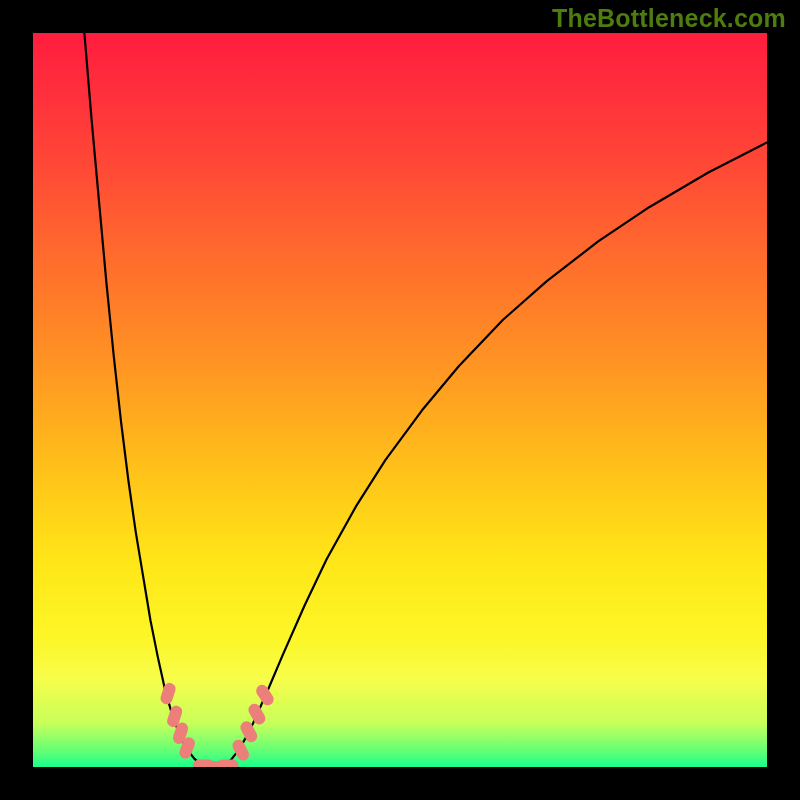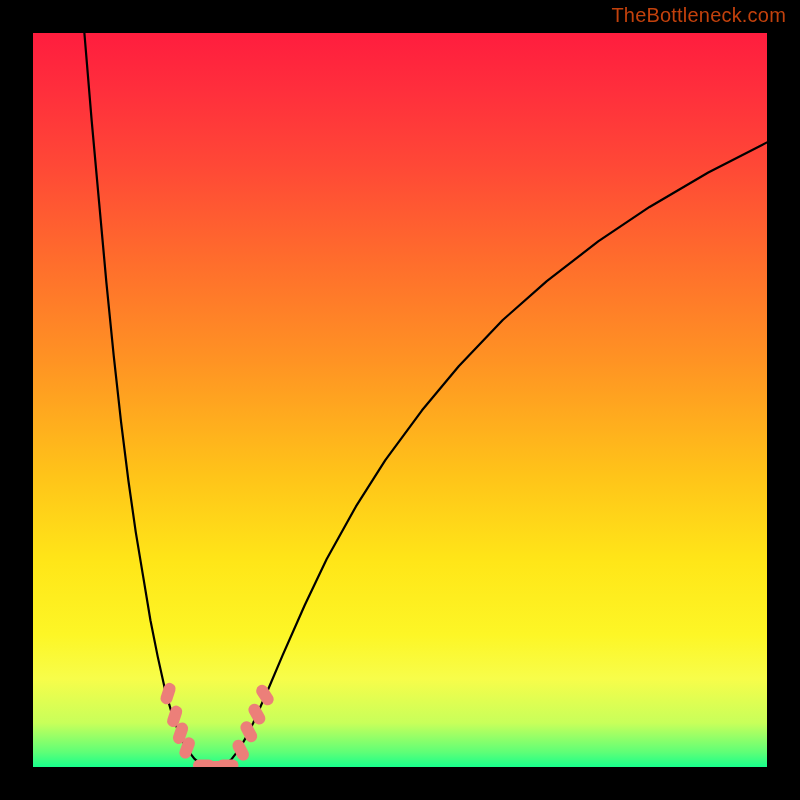--- a/index.html
+++ b/index.html
@@ -53,23 +53,23 @@
     left: 0;
     top: 0;
     width: 734px;
     height: 734px;
   }
   .watermark {
     position: absolute;
     top: 4px;
     right: 14px;
     font-family: Arial, Helvetica, sans-serif;
-    font-size: 20px;
-    font-weight: 400;
-    color: #c2410c;
+    font-size: 25px;
+    font-weight: 700;
+    color: #4d7c0f;
     letter-spacing: 0.2px;
   }
 </style>
 </head>
 <body>
 
 <div class="frame">
   <div class="plot-area">
     <div class="gradient"></div>
     <svg class="curve-svg" viewBox="0 0 734 734" preserveAspectRatio="none">

